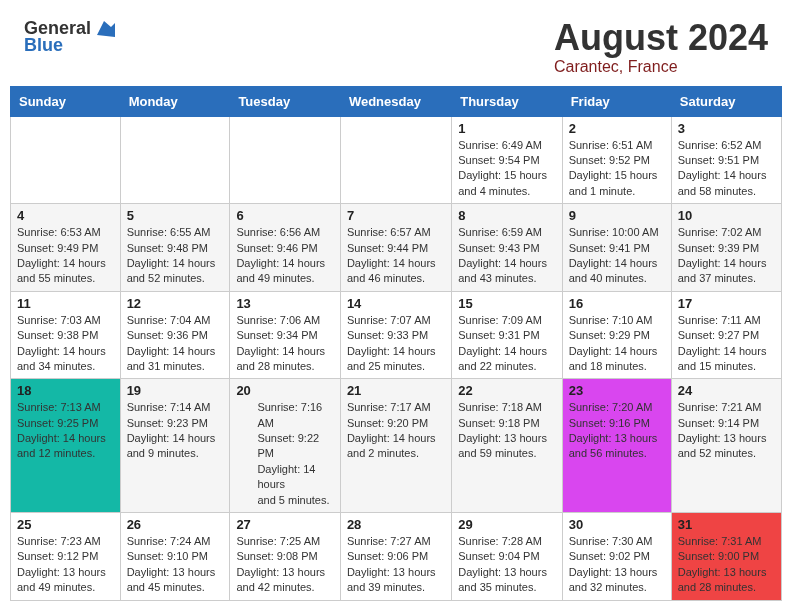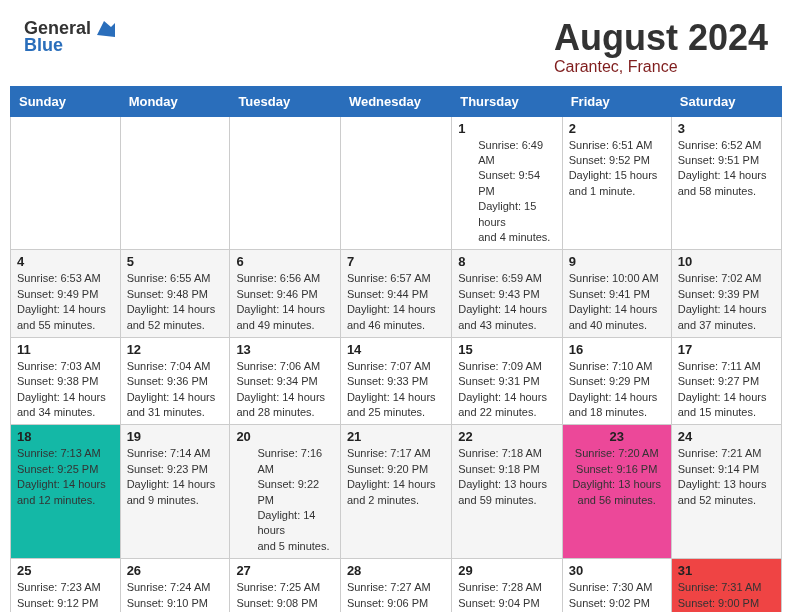--- a/index.html
+++ b/index.html
@@ -128,21 +128,21 @@
         </tr>
     </thead>
     <tbody id="calendar-body">
     <tr>
           <td class="empty-cell"></td>
           <td class="empty-cell"></td>
           <td class="empty-cell"></td>
           <td class="empty-cell"></td>
           <td style="background: rgb(255, 255, 255);">
             <div class="day-number">1</div>
-            <div class="day-info" style="white-space: pre-line; margin-left: 20px;">Sunrise: 6:49 AM
+            <div class="day-info" style="white-space: pre-line;">Sunrise: 6:49 AM
 Sunset: 9:54 PM
 Daylight: 15 hours
 and 4 minutes.</div>
           </td>
           <td style="background: rgb(255, 255, 255);">
             <div class="day-number">2</div>
             <div class="day-info" style="white-space: pre-line;">Sunrise: 6:51 AM
 Sunset: 9:52 PM
 Daylight: 15 hours
 and 1 minute.</div>
@@ -286,21 +286,21 @@
 Daylight: 14 hours
 and 2 minutes.</div>
           </td>
           <td style="background: rgb(245, 245, 245);">
             <div class="day-number">22</div>
             <div class="day-info" style="white-space: pre-line;">Sunrise: 7:18 AM
 Sunset: 9:18 PM
 Daylight: 13 hours
 and 59 minutes.</div>
           </td>
-          <td style="background: #ec4899; text-align: center;">
+          <td style="background: #d946ef;">
             <div class="day-number">23</div>
             <div class="day-info" style="white-space: pre-line;">Sunrise: 7:20 AM
 Sunset: 9:16 PM
 Daylight: 13 hours
 and 56 minutes.</div>
           </td>
           <td style="background: rgb(245, 245, 245);">
             <div class="day-number">24</div>
             <div class="day-info" style="white-space: pre-line;">Sunrise: 7:21 AM
 Sunset: 9:14 PM

